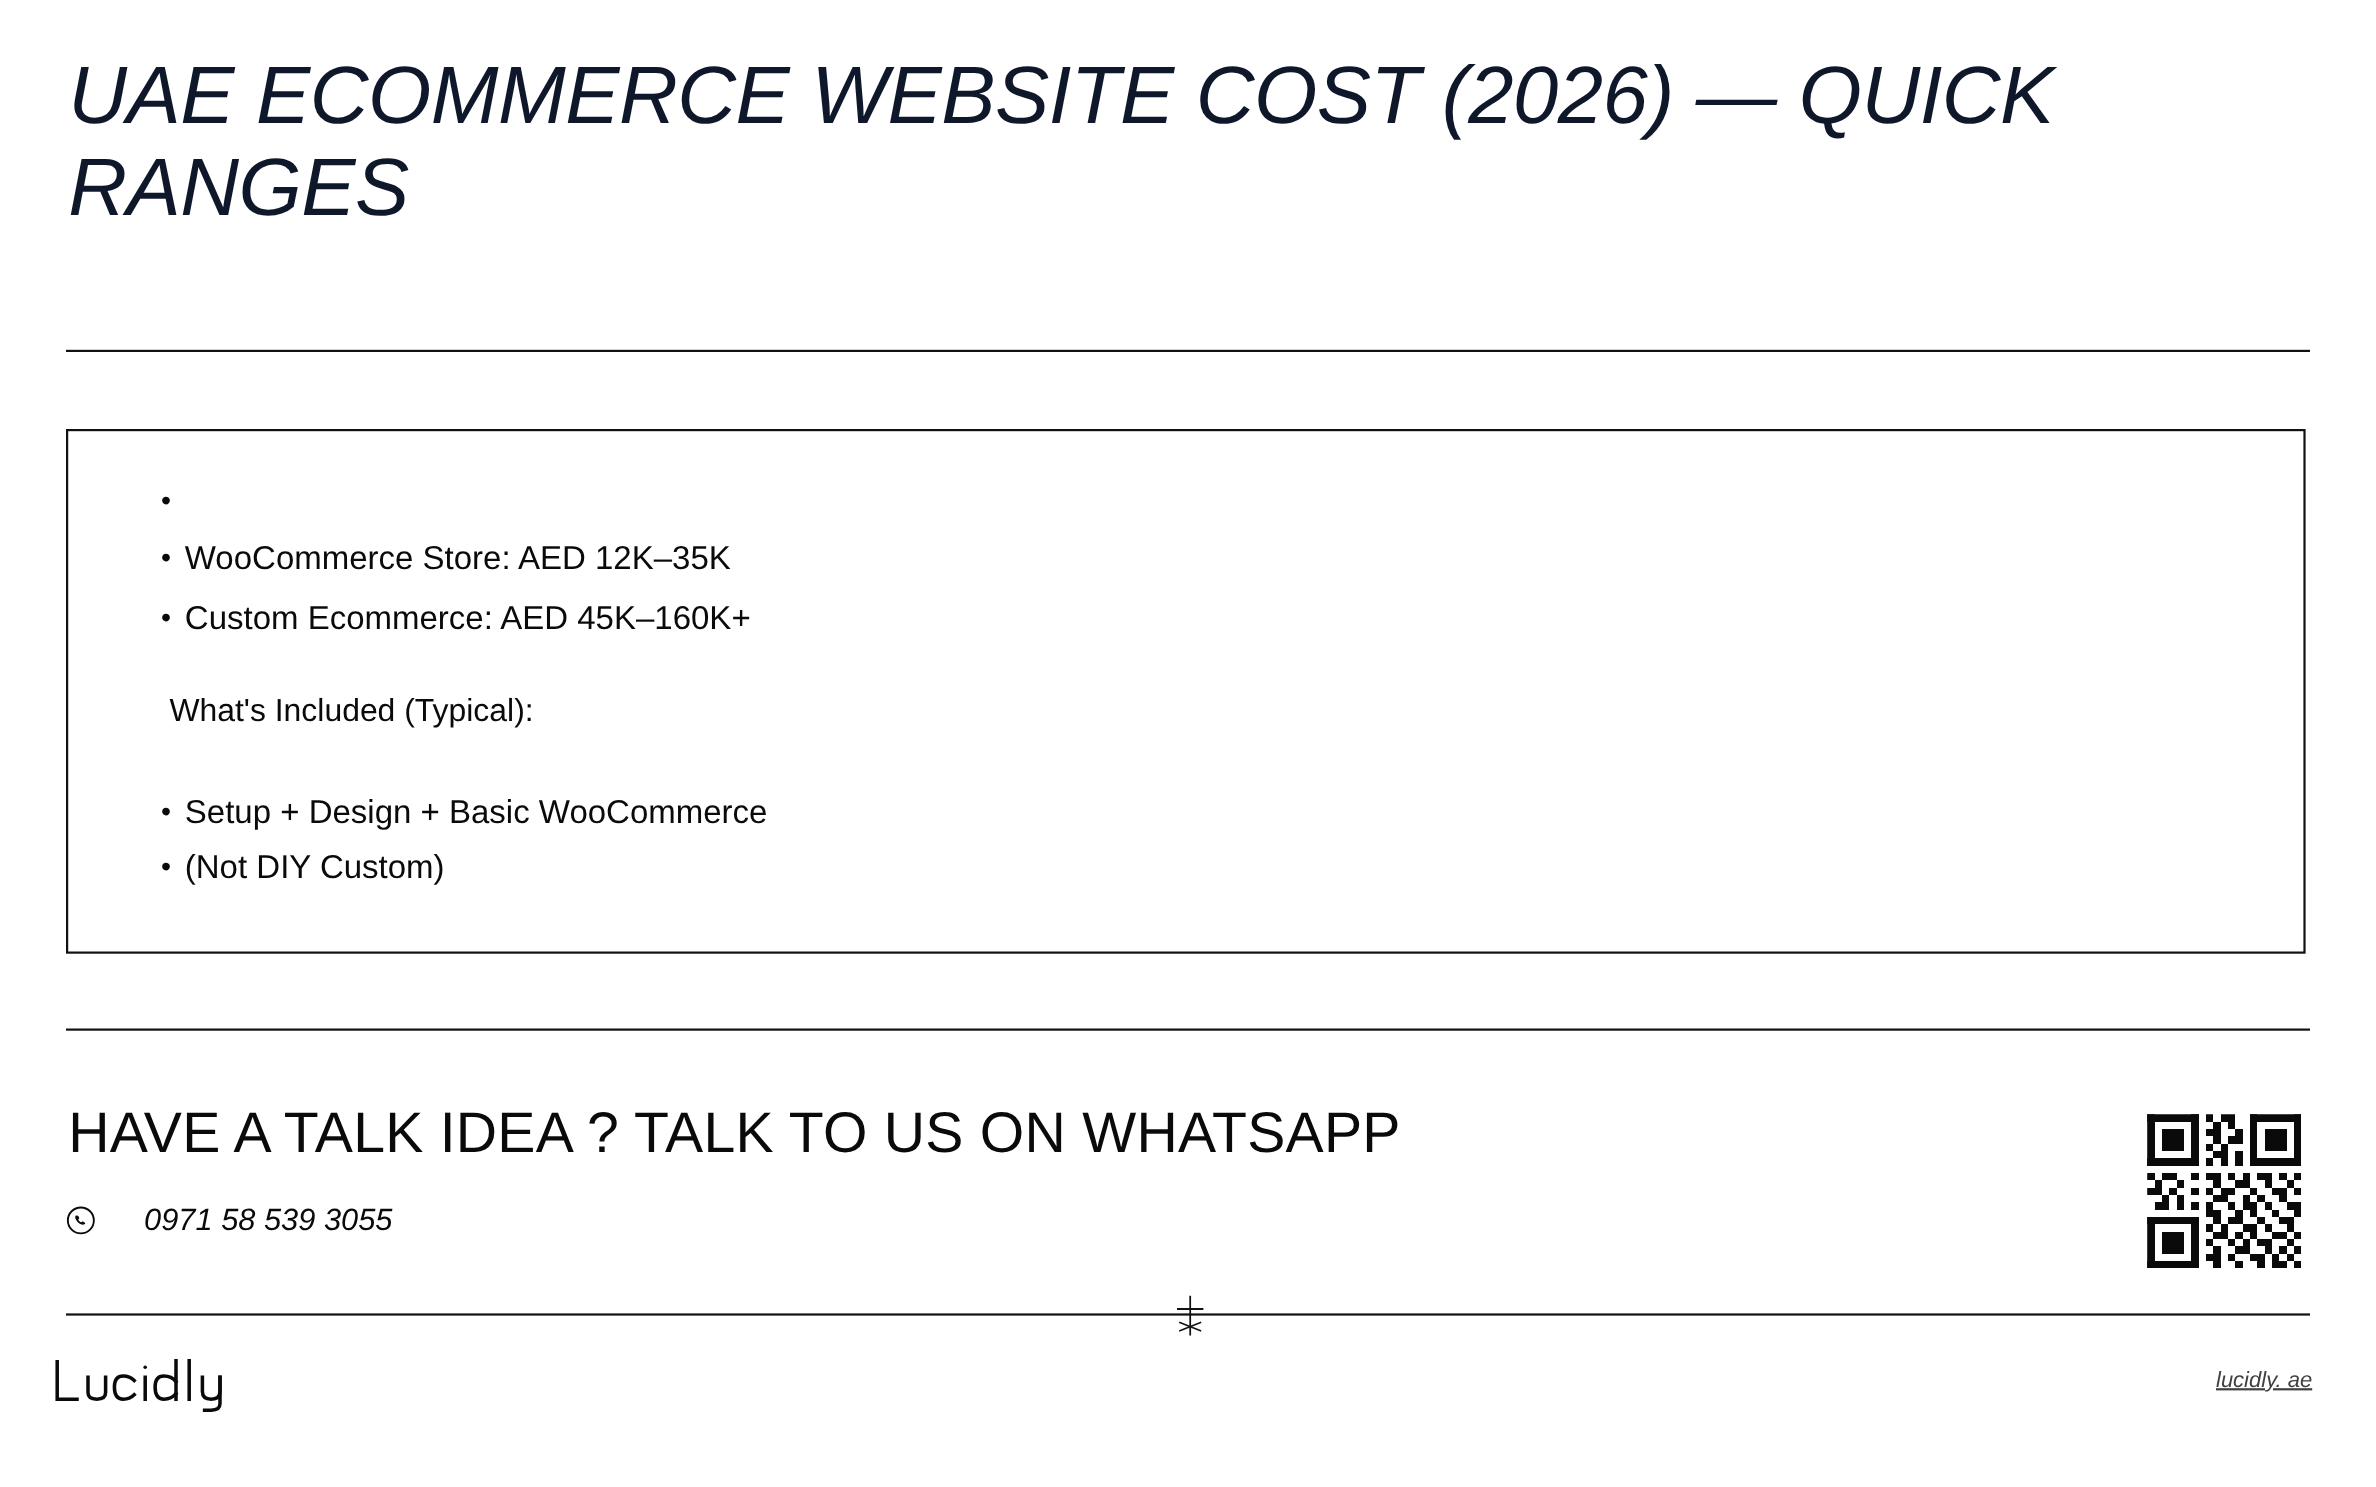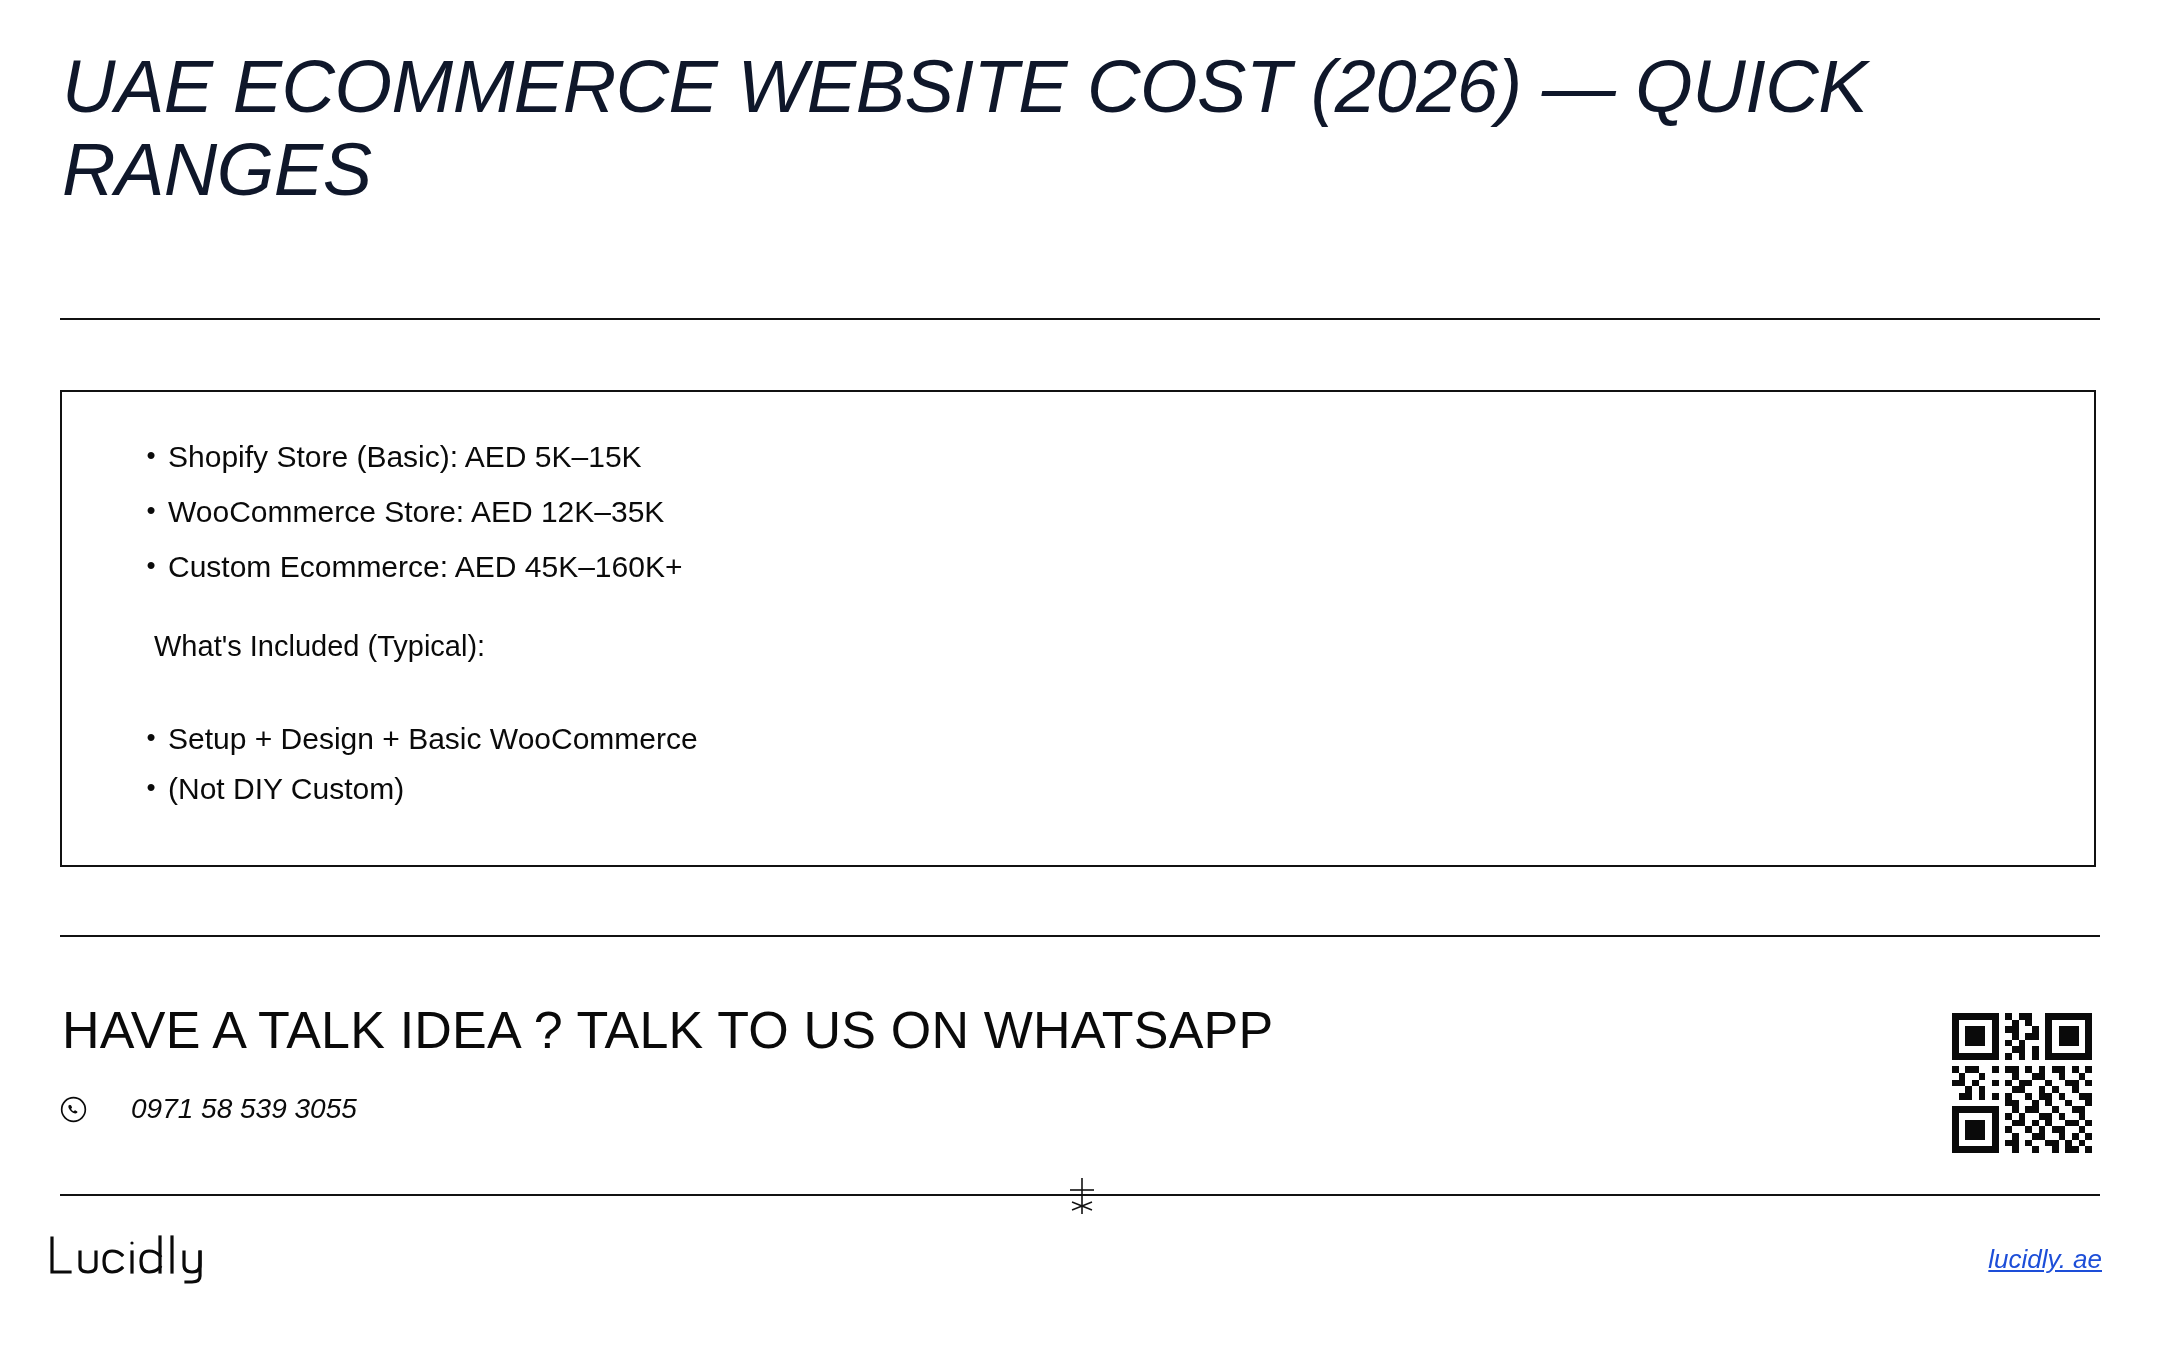--- a/index.html
+++ b/index.html
@@ -178,41 +178,40 @@
   .logo {
     position: absolute;
     left: 48px;
     top: 1232px;
     height: 48px;
   }
   .site {
     position: absolute;
     right: 58px;
     top: 1244px;
-    font-size: 26px;
+    font-size: 20px;
     font-style: italic;
     text-decoration: underline;
-    color: #1d4ed8;
+    color: #404040;
   }
 </style>
 </head>
 <body>
 
 <div class="page">
 
   <div class="title">UAE ECOMMERCE WEBSITE COST (2026) — QUICK RANGES</div>
 
   <div class="rule-top"></div>
 
   <div class="content-box">
 
     <ul class="bullet-list group-one">
       <li>
         <span class="bullet-dot">•</span>
-        <span class="bullet-text">Shopify Store (Basic): AED 5K–15K</span>
       </li>
       <li>
         <span class="bullet-dot">•</span>
         <span class="bullet-text">WooCommerce Store: AED 12K–35K</span>
       </li>
       <li>
         <span class="bullet-dot">•</span>
         <span class="bullet-text">Custom Ecommerce: AED 45K–160K+</span>
       </li>
     </ul>

